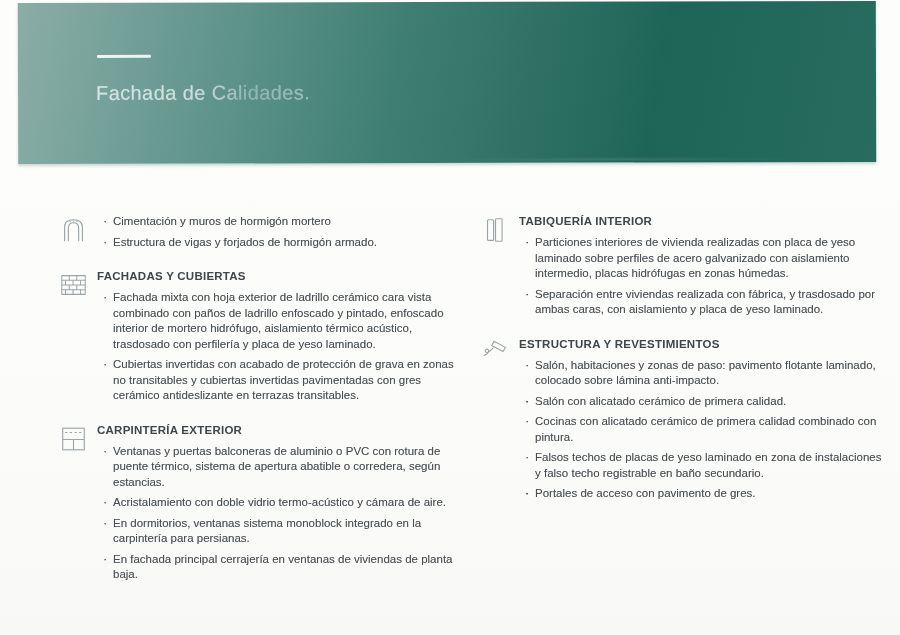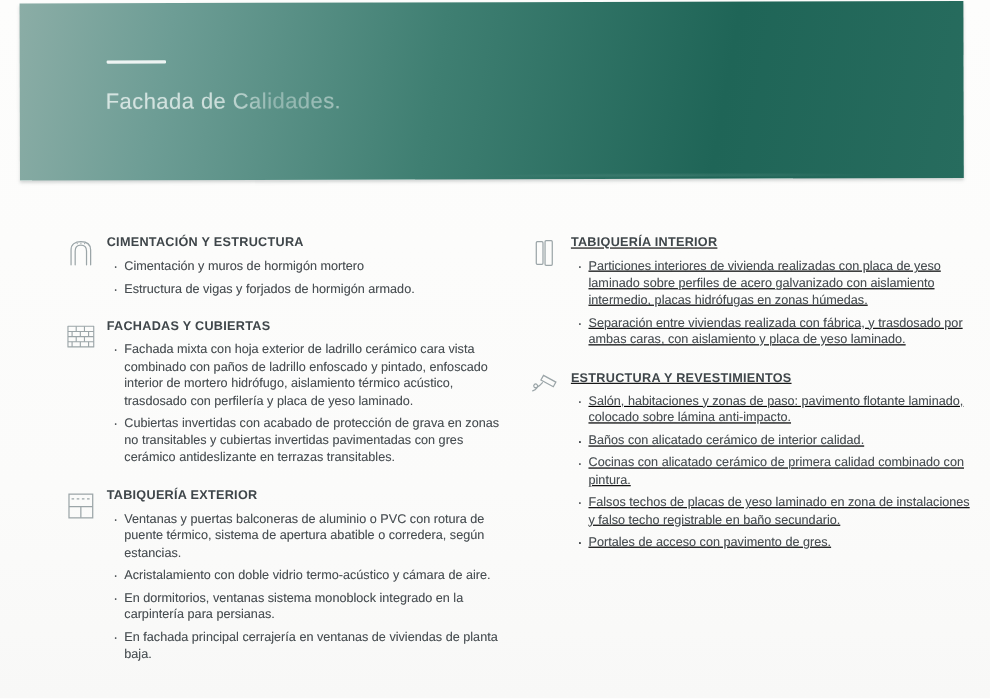--- a/index.html
+++ b/index.html
@@ -37,21 +37,21 @@
     font-size:20px; font-weight:400; letter-spacing:0.4px;
     color:var(--title-color, #e9f2f0);
     opacity:0.85;
     -webkit-mask-image:linear-gradient(90deg, rgba(0,0,0,0.98) 0%, rgba(0,0,0,0.92) 48%, rgba(0,0,0,0.45) 72%, rgba(0,0,0,0.62) 100%);
     mask-image:linear-gradient(90deg, rgba(0,0,0,0.98) 0%, rgba(0,0,0,0.92) 48%, rgba(0,0,0,0.45) 72%, rgba(0,0,0,0.62) 100%);
     text-shadow:0 0 1px rgba(255,255,255,0.35);
   }
   
   .col { position:absolute; top:214px; }
   .col-left  { left:58px;  width:404px; }
-  .col-right { left:480px; width:402px;text-decoration:underline; }
+  .col-right { left:480px; width:402px; }
   .section { display:flex; margin-bottom:14px; }
   .icon-cell {
     flex:0 0 39px; padding-top:1px;
     color:var(--icon-color,#9ba5a8);
   }
   .icon-cell svg { width:31px; height:30px; display:block; }
   .sec-body { flex:1; }
   .sec-title {
     margin:0 0 6px 0;
     font-size:11.5px; line-height:15px; font-weight:700;
@@ -81,21 +81,20 @@
   <div class="col col-left">
       <div class="section">
         <div class="icon-cell">
           <svg viewBox="0 0 32 32" fill="none" stroke="currentColor" stroke-width="1.2" stroke-linecap="round">
             <path d="M6.5 27.5 V13 C6.5 7.5 10.5 5 16 5 C21.5 5 25.5 7.5 25.5 13 V27.5"></path>
             <path d="M10.5 27.5 V14 C10.5 10 12.8 8.3 16 8.3 C19.2 8.3 21.5 10 21.5 14 V27.5"></path>
             <path d="M12.4 6.9 h0.1 M16 6.5 h0.1 M19.6 6.9 h0.1"></path>
           </svg>
         </div>
         <div class="sec-body">
-          <h2 class="sec-title">CIMENTACIÓN Y ESTRUCTURA</h2>
           <ul class="bullets">
             <li class="bullet"><span class="bullet-marker">·</span><span>Cimentación y muros de hormigón mortero</span></li>
             <li class="bullet"><span class="bullet-marker">·</span><span>Estructura de vigas y forjados de hormigón armado.</span></li>
           </ul>
         </div>
       </div>
       <div class="section">
         <div class="icon-cell">
           <svg viewBox="0 0 32 32" fill="none" stroke="currentColor" stroke-width="1.1" stroke-linejoin="round">
             <rect x="3.5" y="6" width="25" height="20"></rect>
@@ -113,21 +112,21 @@
       </div>
       <div class="section">
         <div class="icon-cell">
           <svg viewBox="0 0 32 32" fill="none" stroke="currentColor" stroke-width="1.2">
             <rect x="4.5" y="4.5" width="23" height="23"></rect>
             <path d="M4.5 16.5 H27.5 M16 16.5 V27.5"></path>
             <path d="M7 9 H25" stroke-dasharray="2.5 2.5"></path>
           </svg>
         </div>
         <div class="sec-body">
-          <h2 class="sec-title">TABIQUERÍA EXTERIOR</h2>
+          <h2 class="sec-title">CARPINTERÍA EXTERIOR</h2>
           <ul class="bullets">
             <li class="bullet"><span class="bullet-marker">·</span><span>Ventanas y puertas balconeras de aluminio o PVC con rotura de puente térmico, sistema de apertura abatible o corredera, según estancias.</span></li>
             <li class="bullet"><span class="bullet-marker">·</span><span>Acristalamiento con doble vidrio termo-acústico y cámara de aire.</span></li>
             <li class="bullet"><span class="bullet-marker">·</span><span>En dormitorios, ventanas sistema monoblock integrado en la carpintería para persianas.</span></li>
             <li class="bullet"><span class="bullet-marker">·</span><span>En fachada principal cerrajería en ventanas de viviendas de planta baja.</span></li>
           </ul>
         </div>
       </div>
     </div>
   <div class="col col-right">
@@ -151,21 +150,21 @@
           <svg viewBox="0 0 32 32" fill="none" stroke="currentColor" stroke-width="1.2" stroke-linecap="round">
             <path d="M14.5 3.5 L26.5 10 L24 14.5 L12 8 Z"></path>
             <path d="M13.5 10.5 C10 14.5 7 16.5 5.5 14.8 C4 13 6.5 10.8 8.2 12.4 C10 14 7.5 17.5 4 18.5"></path>
           </svg>
         </div>
         <div class="sec-body">
           <h2 class="sec-title">ESTRUCTURA Y REVESTIMIENTOS</h2>
           <ul class="bullets">
             <li class="bullet"><span class="bullet-marker">·</span><span>Salón, habitaciones y zonas de paso: pavimento flotante laminado, colocado sobre lámina anti-impacto.</span></li>
             <li class="bullet"><span class="bullet-marker">·</span></li>
-            <li class="bullet"><span class="bullet-marker">·</span><span>Baños con alicatado cerámico de interior calidad.</span></li>
+            <li class="bullet"><span class="bullet-marker">·</span><span>Salón con alicatado cerámico de primera calidad.</span></li>
             <li class="bullet"><span class="bullet-marker">·</span><span>Cocinas con alicatado cerámico de primera calidad combinado con pintura.</span></li>
             <li class="bullet"><span class="bullet-marker">·</span><span>Falsos techos de placas de yeso laminado en zona de instalaciones y falso techo registrable en baño secundario.</span></li>
             <li class="bullet"><span class="bullet-marker">·</span></li>
             <li class="bullet"><span class="bullet-marker">·</span><span>Portales de acceso con pavimento de gres.</span></li>
           </ul>
         </div>
       </div>
     </div>
 </div>
 

